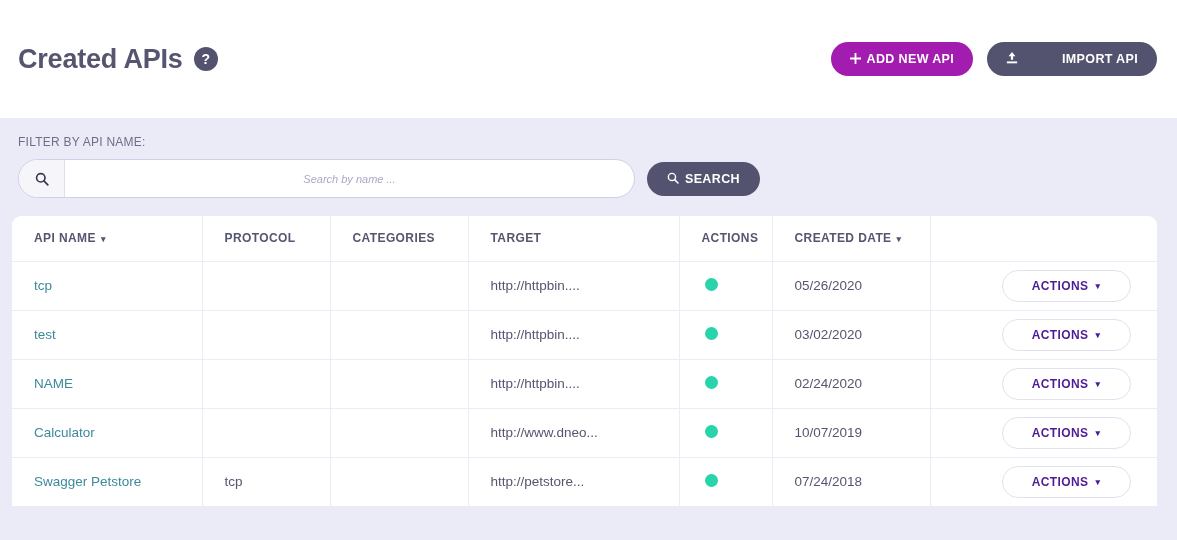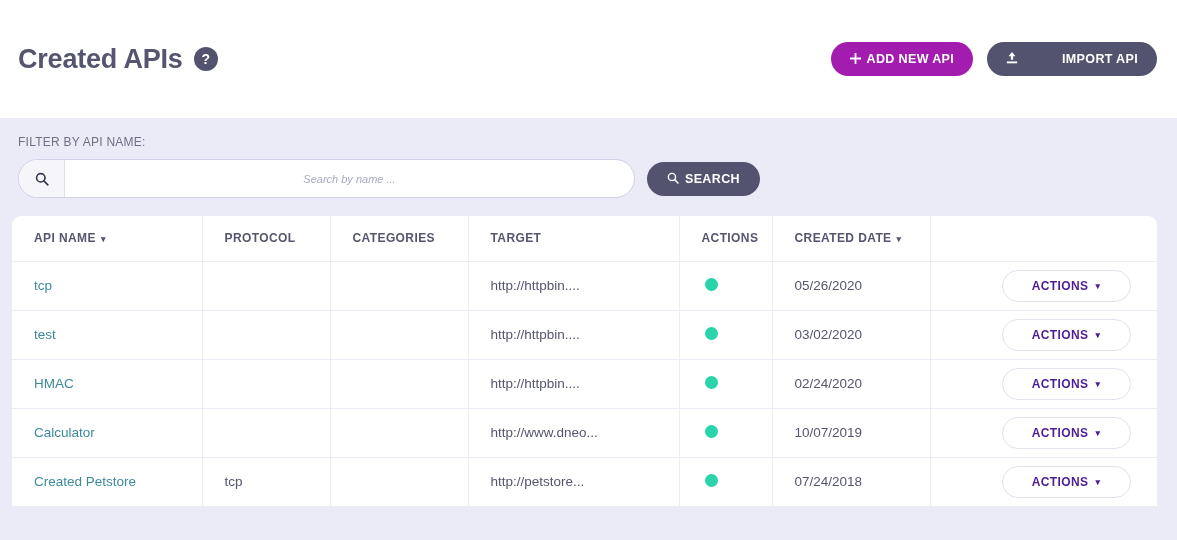--- a/index.html
+++ b/index.html
@@ -295,21 +295,21 @@
             <td></td>
             <td>http://httpbin....</td>
             <td class="cell-status"><span class="status-dot" style="background: rgb(41, 212, 171);"></span></td>
             <td>03/02/2020</td>
             <td class="cell-actions"><button class="actions-btn">
                 <span>ACTIONS</span>
                 <span class="chev">▾</span>
               </button></td>
           </tr>
           <tr>
-            <td><span class="api-link">HMAC</span></td>
+            <td><span class="api-link">NAME</span></td>
             <td></td>
             <td></td>
             <td>http://httpbin....</td>
             <td class="cell-status"><span class="status-dot" style="background: rgb(41, 212, 171);"></span></td>
             <td>02/24/2020</td>
             <td class="cell-actions"><button class="actions-btn">
                 <span>ACTIONS</span>
                 <span class="chev">▾</span>
               </button></td>
           </tr>
@@ -319,21 +319,21 @@
             <td></td>
             <td>http://www.dneo...</td>
             <td class="cell-status"><span class="status-dot" style="background: rgb(41, 212, 171);"></span></td>
             <td>10/07/2019</td>
             <td class="cell-actions"><button class="actions-btn">
                 <span>ACTIONS</span>
                 <span class="chev">▾</span>
               </button></td>
           </tr>
           <tr>
-            <td><span class="api-link">Created Petstore</span></td>
+            <td><span class="api-link">Swagger Petstore</span></td>
             <td>tcp</td>
             <td></td>
             <td>http://petstore...</td>
             <td class="cell-status"><span class="status-dot" style="background: rgb(41, 212, 171);"></span></td>
             <td>07/24/2018</td>
             <td class="cell-actions"><button class="actions-btn">
                 <span>ACTIONS</span>
                 <span class="chev">▾</span>
               </button></td>
           </tr>

